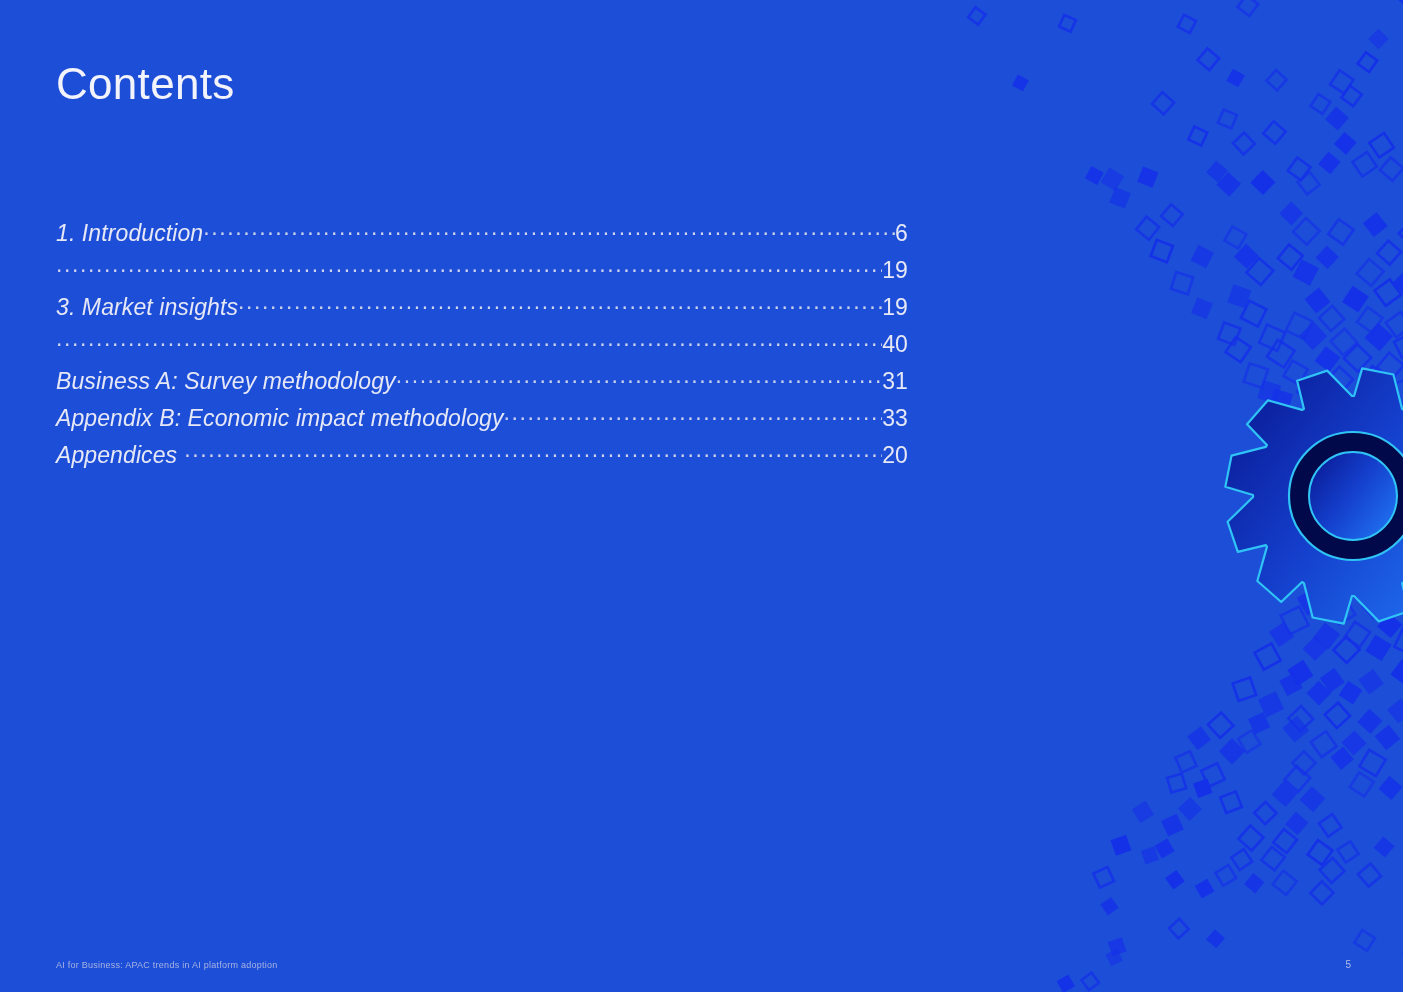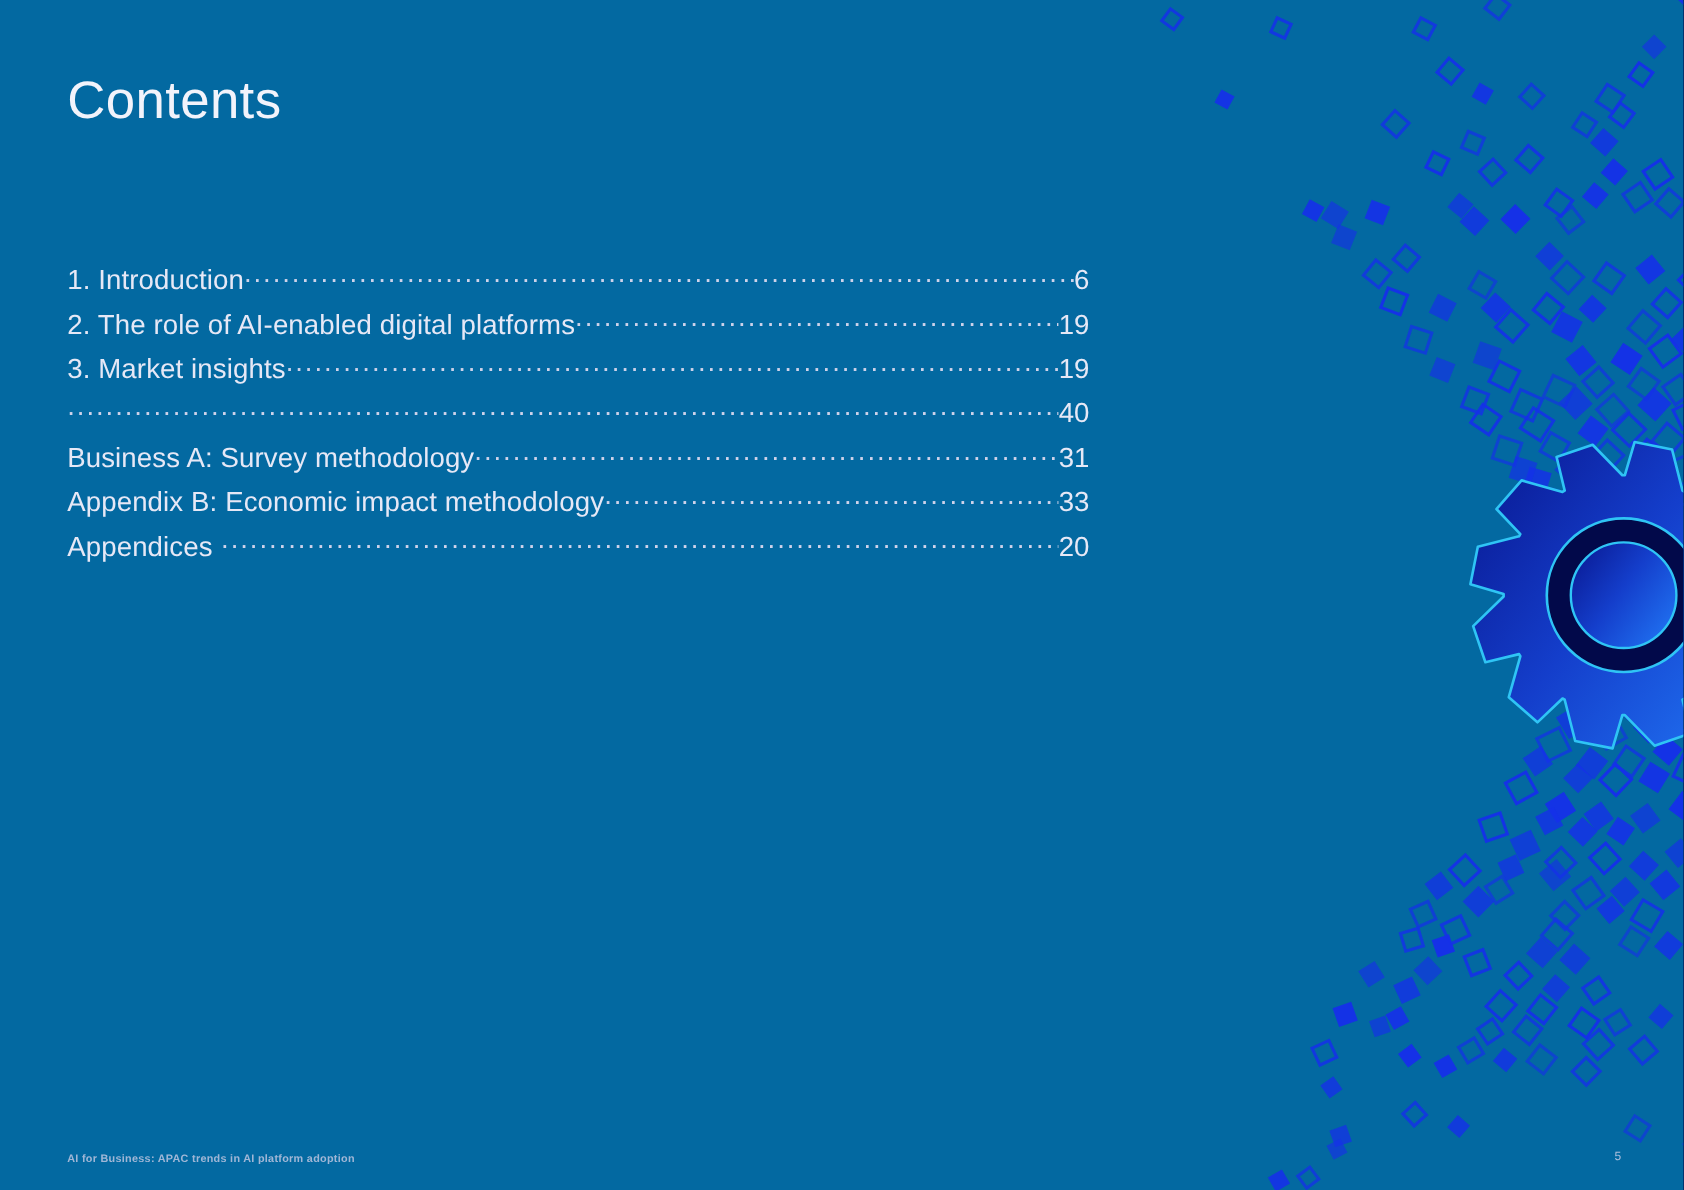--- a/index.html
+++ b/index.html
@@ -4,21 +4,21 @@
 <style>
   html, body {
     margin: 0;
     padding: 0;
     background: #02094a;
   }
   #page {
     position: relative;
     width: 1403px;
     height: 992px;
-    background: #0369a1;
+    background: #1d4ed8;
     overflow: hidden;
     font-family: "Liberation Sans", sans-serif;
   }
 
   
   #artwork {
     position: absolute;
     top: 0;
     right: 0;
     width: 470px;
@@ -51,20 +51,21 @@
     align-items: baseline;
     font-size: 23px;
     font-weight: 300;
     color: #e6e8f6;
     height: 37px;
     white-space: nowrap;
   }
   .toc-label {
     flex: 0 0 auto;
     letter-spacing: 0.1px;
+    font-style: italic;
   }
   .toc-leader {
     flex: 1 1 auto;
     overflow: hidden;
     height: 1em;
     position: relative;
     margin: 0 0px;
   }
   .toc-leader::before {
     content: "..........................................................................................................................................................................................................";
@@ -88,21 +89,21 @@
   }
   
   .toc-row.gap-leader .toc-leader { margin-left: 7px; }
 
   
   #footer-note {
     position: absolute;
     left: 56px;
     bottom: 22px;
     font-size: 9px;
-    font-weight: 700;
+    font-weight: 400;
     letter-spacing: 0.25px;
     color: #c3c8e2;
     opacity: 0.82;
   }
   #footer-page {
     position: absolute;
     right: 52px;
     bottom: 22px;
     font-size: 10px;
     font-weight: 400;
@@ -338,21 +339,20 @@
 
   <div id="page-title">Contents</div>
 
   <div id="toc">
       <div class="toc-row">
         <span class="toc-label">1. Introduction</span>
         <span class="toc-leader"></span>
         <span class="toc-page">6</span>
       </div>
       <div class="toc-row">
-        <span class="toc-label">2. The role of AI-enabled digital platforms</span>
         <span class="toc-leader"></span>
         <span class="toc-page">19</span>
       </div>
       <div class="toc-row">
         <span class="toc-label">3. Market insights</span>
         <span class="toc-leader"></span>
         <span class="toc-page">19</span>
       </div>
       <div class="toc-row">
         <span class="toc-leader"></span>

